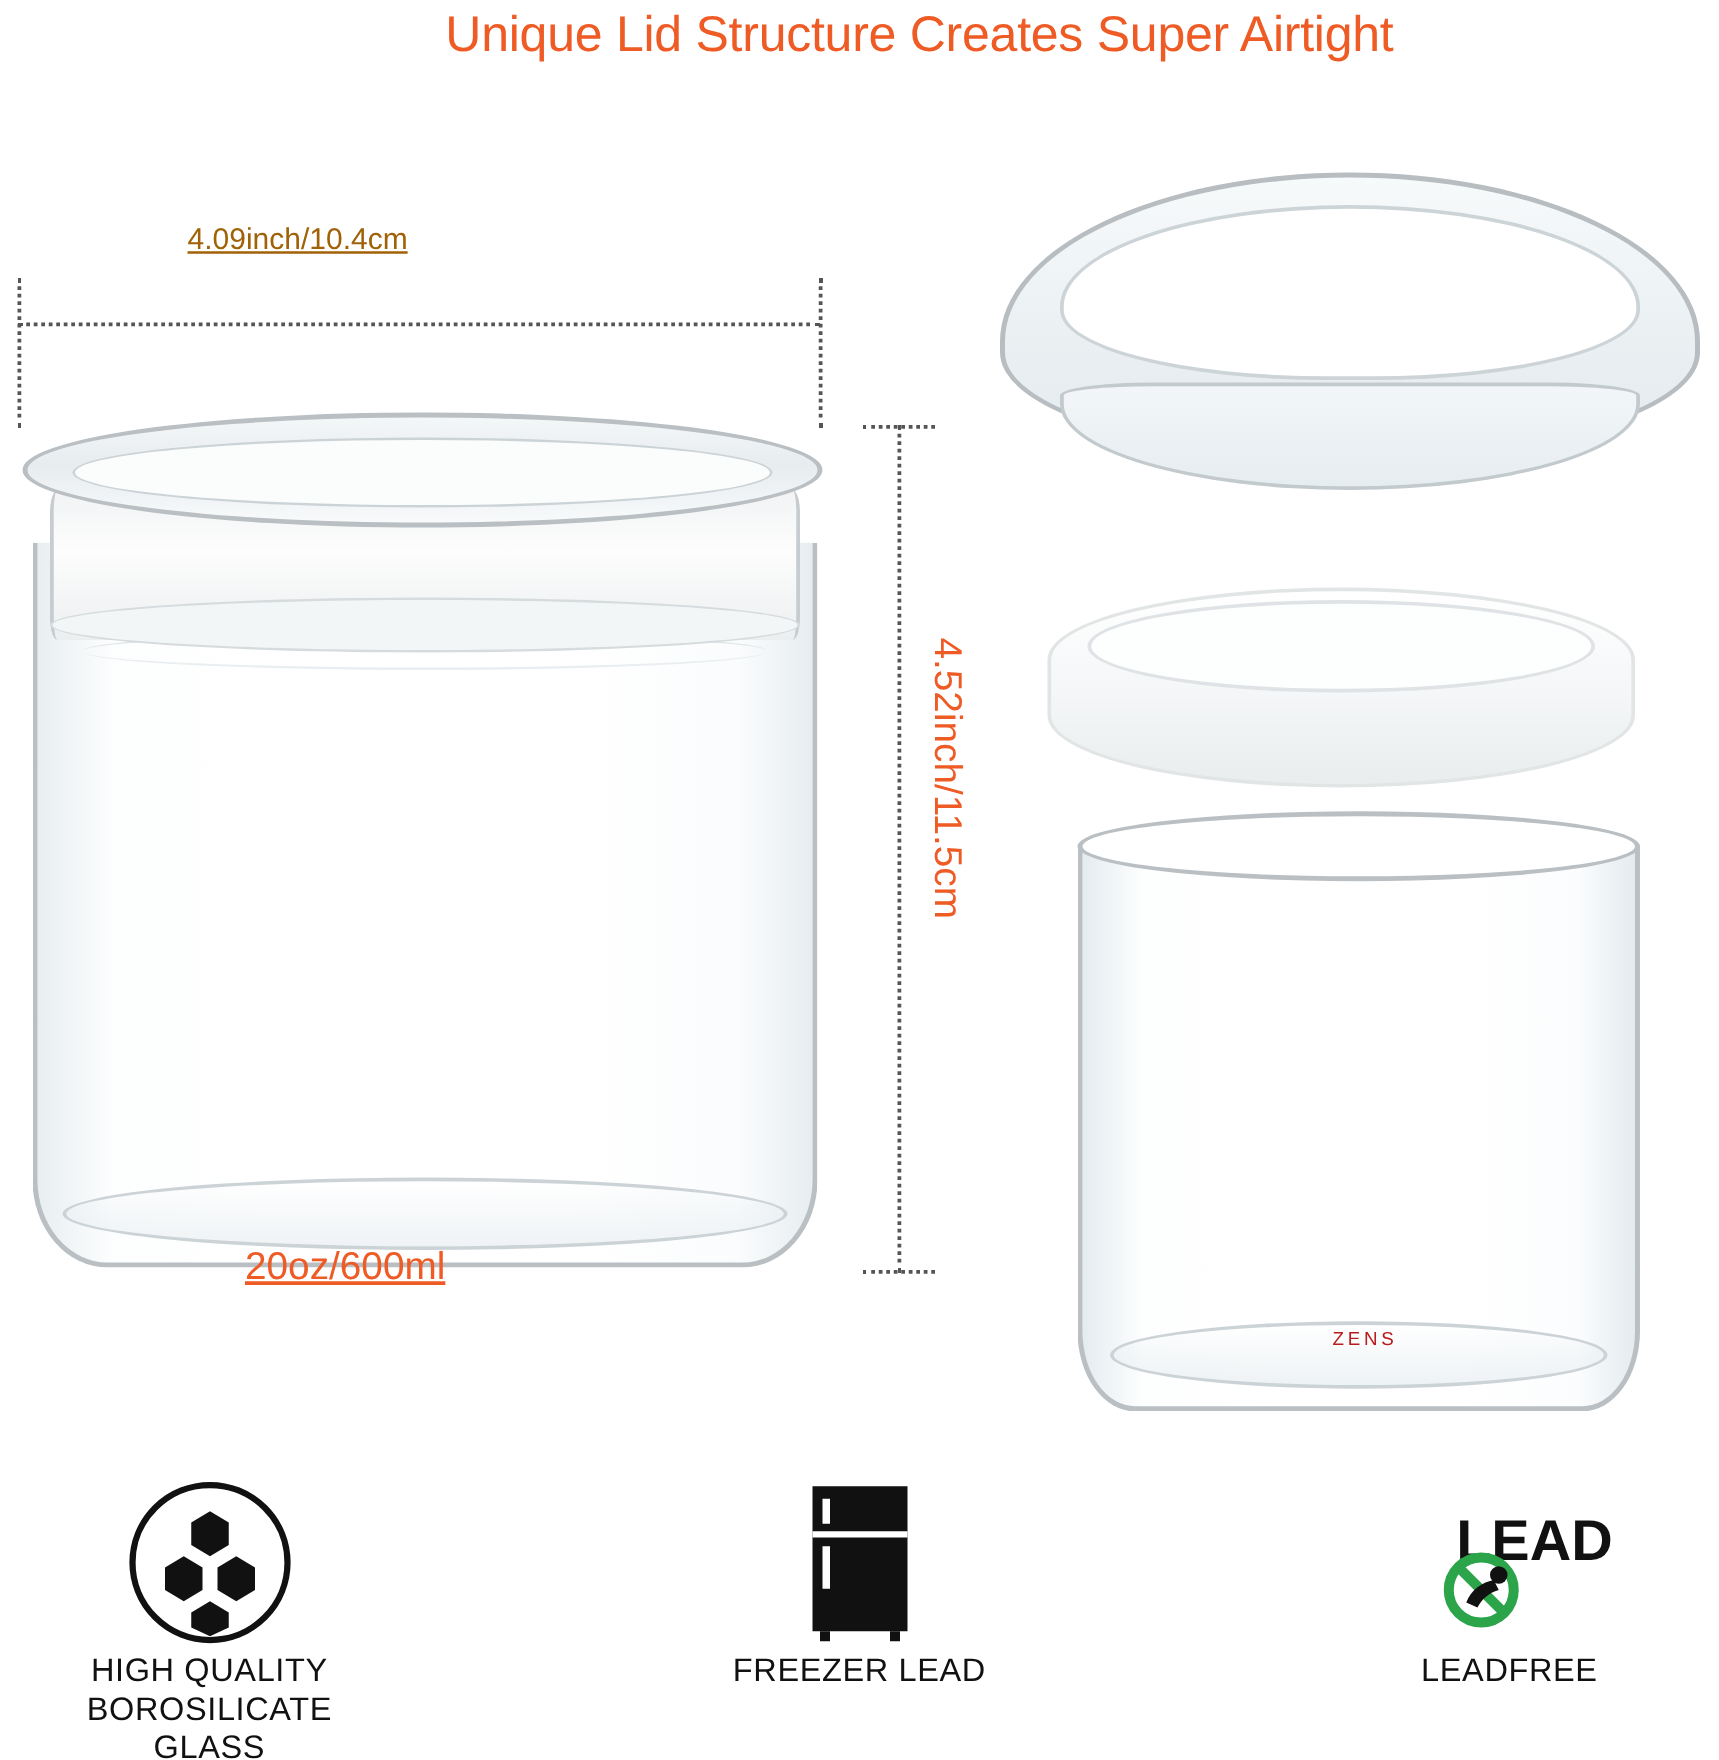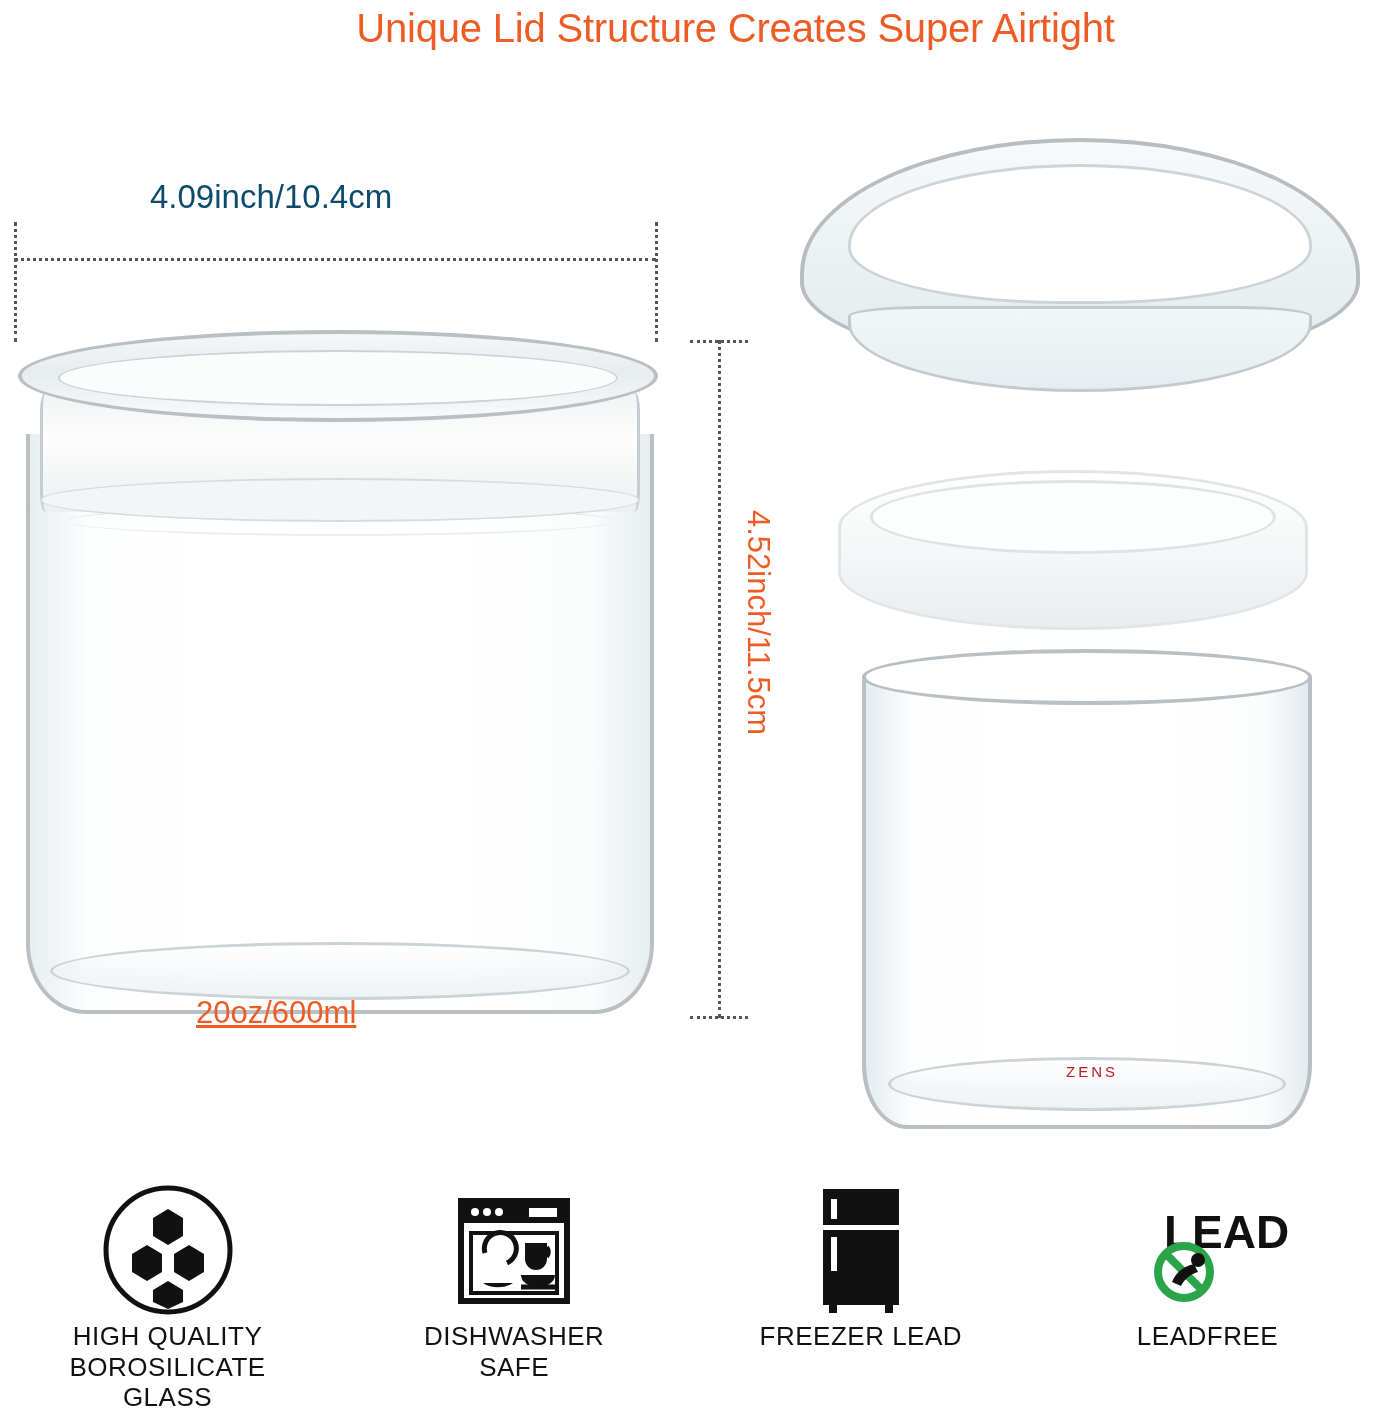--- a/index.html
+++ b/index.html
@@ -28,23 +28,24 @@
     letter-spacing: -0.2px;
     white-space: nowrap;
     padding-left: 48px;
   }
 
   
   .dim-width {
     position: absolute;
     top: 178px;
     left: 150px;
-    color: #0c4a6e;
-    font-size: 33px;
+    color: #a16207;
+    font-size: 24px;
     white-space: nowrap;
+    text-decoration: underline;
   }
   .dim-height {
     position: absolute;
     top: 510px;
     left: 740px;
     color: #ef5b25;
     font-size: 31px;
     white-space: nowrap;
     writing-mode: vertical-rl;
     text-orientation: mixed;
@@ -385,40 +386,20 @@
           <polygon points="44,60 59,69 59,87 44,96 29,87 29,69"></polygon>
           <polygon points="86,60 101,69 101,87 86,96 71,87 71,69"></polygon>
           <polygon points="65,96 80,105 80,117 65,124 50,117 50,105"></polygon>
         </g>
       </svg>
     </div>
     <div class="feature-label">HIGH QUALITY
 BOROSILICATE GLASS</div>
   </div>
 
-  <div class="feature">
-    <div class="feature-icon">
-      <svg width="118" height="118" viewBox="0 0 118 118" aria-hidden="true">
-        <rect x="6" y="10" width="106" height="100" fill="none" stroke="#111" stroke-width="6"></rect>
-        <rect x="6" y="10" width="106" height="22" fill="#111"></rect>
-        <circle cx="20" cy="21" r="4" fill="#fff"></circle>
-        <circle cx="32" cy="21" r="4" fill="#fff"></circle>
-        <circle cx="44" cy="21" r="4" fill="#fff"></circle>
-        <rect x="74" y="17" width="28" height="9" fill="#fff"></rect>
-        <rect x="16" y="42" width="86" height="60" fill="none" stroke="#111" stroke-width="4"></rect>
-        <path d="M28 92 a22 16 0 0 0 30 0 z" fill="#111"></path>
-        <path d="M30 62 a16 16 0 1 1 22 10" fill="none" stroke="#111" stroke-width="5"></path>
-        <path d="M70 52 h22 v16 a11 11 0 0 1 -22 0 z" fill="#111"></path>
-        <path d="M92 56 a8 8 0 0 1 0 10" fill="none" stroke="#111" stroke-width="4"></path>
-        <path d="M66 96 h34" stroke="#111" stroke-width="5"></path>
-        <path d="M66 84 a17 12 0 0 0 34 0 z" fill="#111"></path>
-      </svg>
-    </div>
-    <div class="feature-label">DISHWASHER SAFE</div>
-  </div>
 
   <div class="feature">
     <div class="feature-icon">
       <svg width="104" height="130" viewBox="0 0 104 130" aria-hidden="true">
         <rect x="14" y="4" width="76" height="116" fill="#111"></rect>
         <rect x="14" y="40" width="76" height="5" fill="#fff"></rect>
         <rect x="22" y="14" width="6" height="20" fill="#fff"></rect>
         <rect x="22" y="52" width="6" height="34" fill="#fff"></rect>
         <rect x="20" y="120" width="8" height="8" fill="#111"></rect>
         <rect x="76" y="120" width="8" height="8" fill="#111"></rect>

